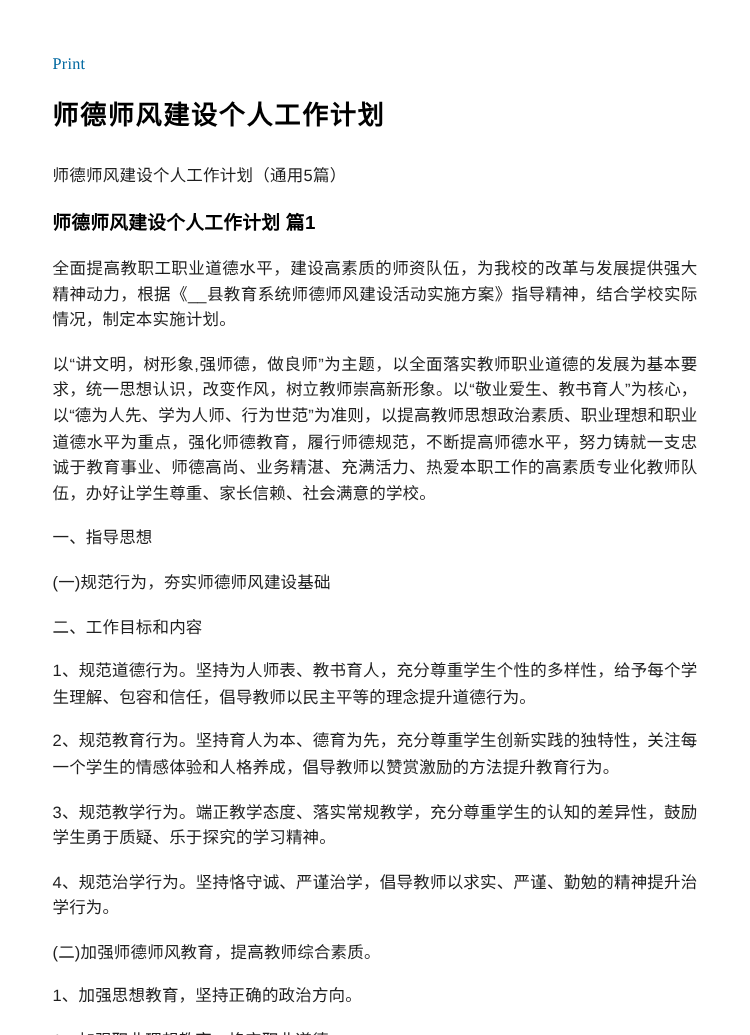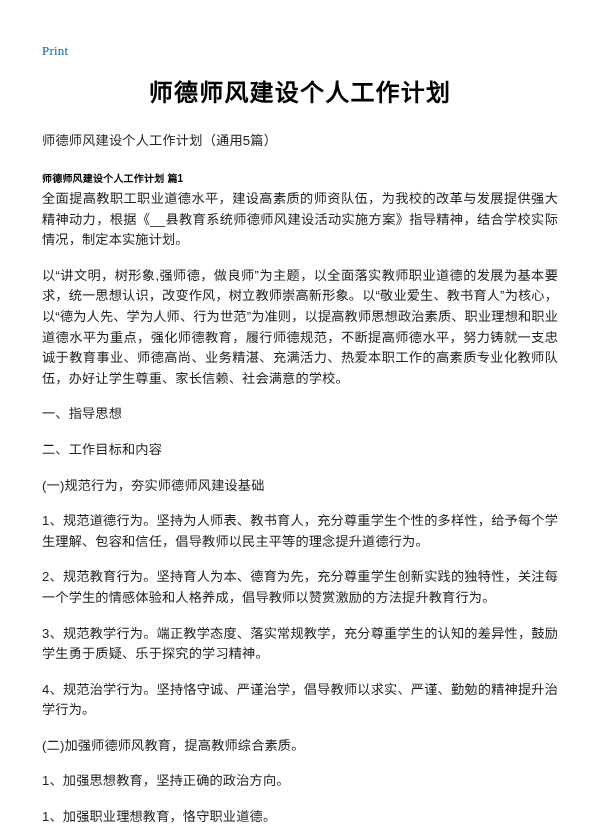--- a/index.html
+++ b/index.html
@@ -44,40 +44,39 @@
   .content {
     position: absolute;
     left: 42px;
     top: 70px;
     width: 516px;
   }
 
   .doc-title {
     margin: 0 0 0 0;
     padding: 8px 0 0 0;
-    font-size: 24px;
+    font-size: 21px;
     line-height: 30px;
     font-weight: bold;
-    text-align: center;
     letter-spacing: 1.2px;
     color: #000000;
   }
 
   .subtitle {
     margin: 22px 0 0 0;
     font-size: 13.2px;
     line-height: 21px;
     font-weight: normal;
     color: #1f1f1f;
     letter-spacing: 0.2px;
   }
 
   .section-head {
     margin: 17px 0 0 0;
-    font-size: 10px;
+    font-size: 15px;
     line-height: 21px;
     font-weight: bold;
     color: #000000;
     letter-spacing: 0.2px;
   }
 
   .para {
     margin: 15px 0 0 0;
     font-size: 13.2px;
     line-height: 20.6px;
@@ -86,21 +85,21 @@
     text-justify: inter-ideograph;
     letter-spacing: 0.15px;
     word-break: break-all;
   }
 
   .para.heading-level {
     text-align: left;
   }
 
   .para:first-child {
-    margin-top: 0;
+    margin-top: 16px;
   }
 
 </style>
 </head>
 <body>
 
 <div class="page">
 
   <a class="print-link" href="#">Print</a>
 
@@ -109,22 +108,22 @@
     <h1 class="doc-title">师德师风建设个人工作计划</h1>
 
     <p class="subtitle">师德师风建设个人工作计划（通用5篇）</p>
 
     <p class="section-head">师德师风建设个人工作计划 篇1</p>
 
     <div id="body-blocks">
         <p class="para">全面提高教职工职业道德水平，建设高素质的师资队伍，为我校的改革与发展提供强大精神动力，根据《__县教育系统师德师风建设活动实施方案》指导精神，结合学校实际情况，制定本实施计划。</p>
         <p class="para">以“讲文明，树形象,强师德，做良师”为主题，以全面落实教师职业道德的发展为基本要求，统一思想认识，改变作风，树立教师崇高新形象。以“敬业爱生、教书育人”为核心，以“德为人先、学为人师、行为世范”为准则，以提高教师思想政治素质、职业理想和职业道德水平为重点，强化师德教育，履行师德规范，不断提高师德水平，努力铸就一支忠诚于教育事业、师德高尚、业务精湛、充满活力、热爱本职工作的高素质专业化教师队伍，办好让学生尊重、家长信赖、社会满意的学校。</p>
         <p class="para heading-level">一、指导思想</p>
+        <p class="para heading-level">(一)规范行为，夯实师德师风建设基础</p>
         <p class="para heading-level">二、工作目标和内容</p>
-        <p class="para heading-level">(一)规范行为，夯实师德师风建设基础</p>
         <p class="para">1、规范道德行为。坚持为人师表、教书育人，充分尊重学生个性的多样性，给予每个学生理解、包容和信任，倡导教师以民主平等的理念提升道德行为。</p>
         <p class="para">2、规范教育行为。坚持育人为本、德育为先，充分尊重学生创新实践的独特性，关注每一个学生的情感体验和人格养成，倡导教师以赞赏激励的方法提升教育行为。</p>
         <p class="para">3、规范教学行为。端正教学态度、落实常规教学，充分尊重学生的认知的差异性，鼓励学生勇于质疑、乐于探究的学习精神。</p>
         <p class="para">4、规范治学行为。坚持恪守诚、严谨治学，倡导教师以求实、严谨、勤勉的精神提升治学行为。</p>
         <p class="para heading-level">(二)加强师德师风教育，提高教师综合素质。</p>
         <p class="para">1、加强思想教育，坚持正确的政治方向。</p>
         <p class="para">1、加强职业理想教育，恪守职业道德。</p>
       </div>
 
   </div>

